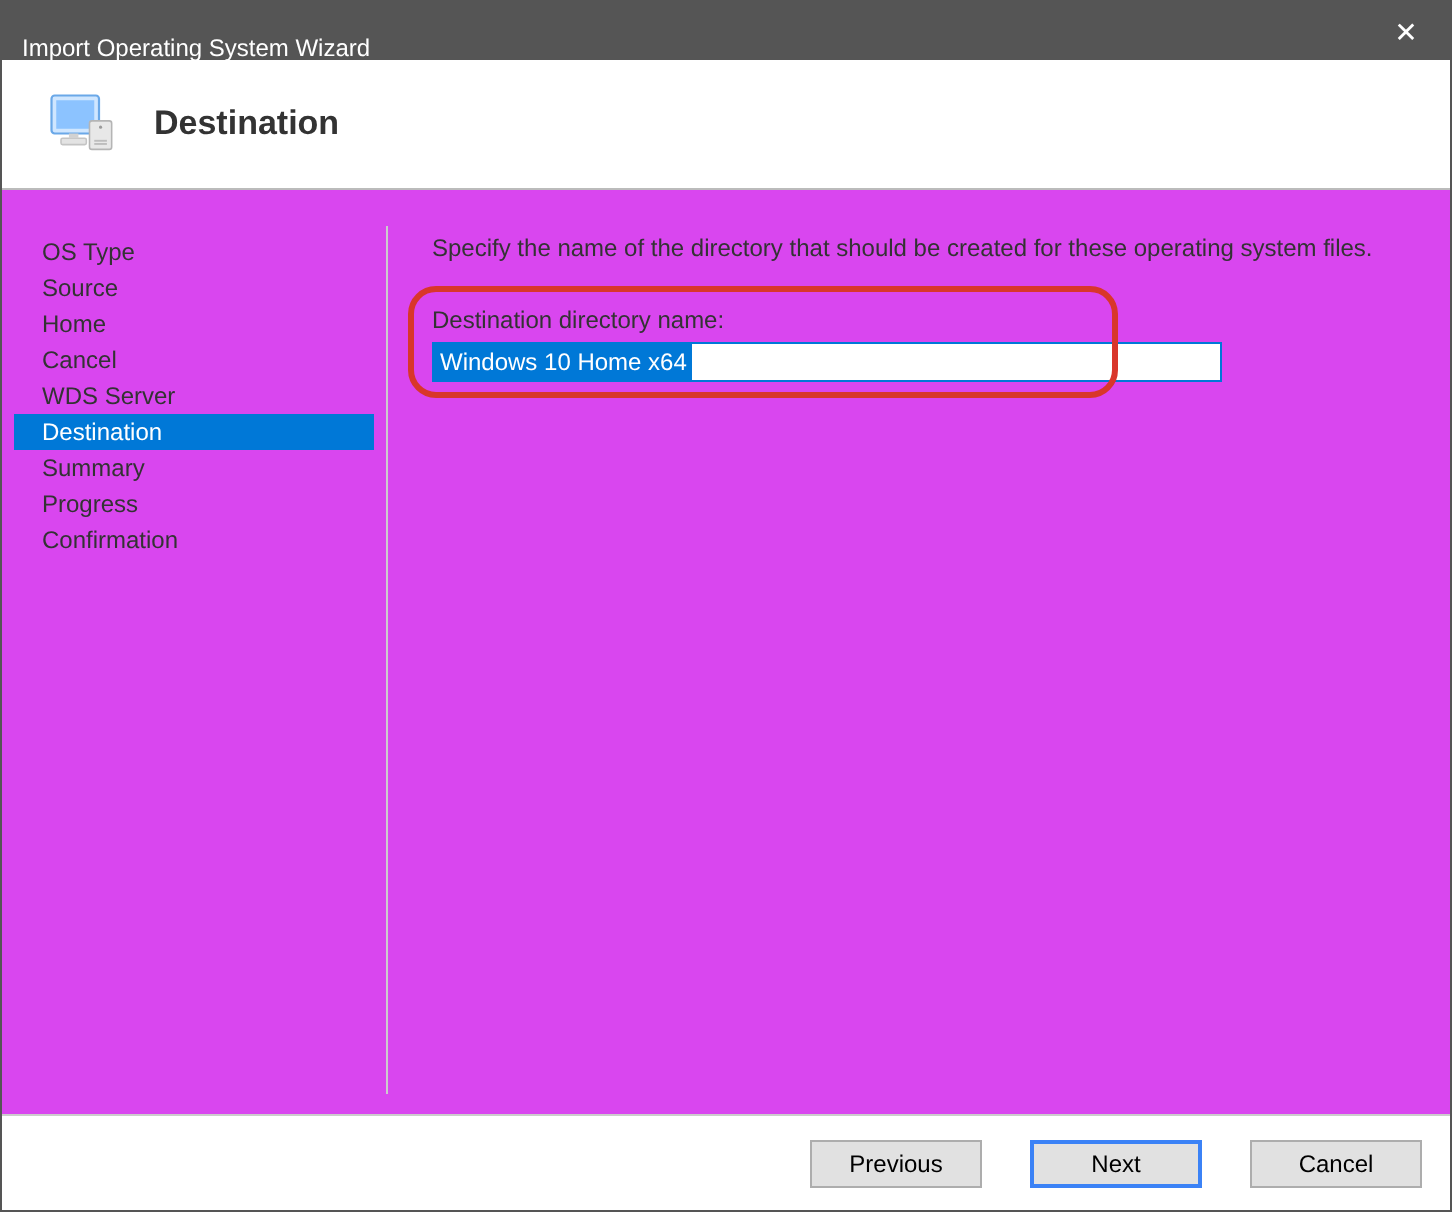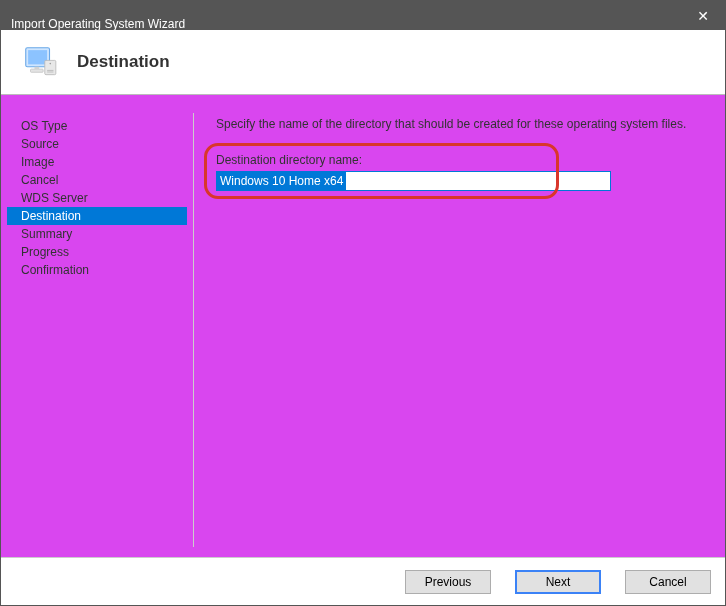--- a/index.html
+++ b/index.html
@@ -157,21 +157,21 @@
       <rect x="17" y="30" width="6" height="3" fill="#d2d2d2"></rect>
     </svg>
   </div>
   <div class="page-heading">Destination</div>
 </div>
 
 <div class="body-area">
   <div class="sidebar" id="sidebar">
       <div class="sidebar-item">OS Type</div>
       <div class="sidebar-item">Source</div>
-      <div class="sidebar-item">Image</div>
+      <div class="sidebar-item">Home</div>
       <div class="sidebar-item">Cancel</div>
       <div class="sidebar-item">WDS Server</div>
       <div class="sidebar-item selected">Destination</div>
       <div class="sidebar-item">Summary</div>
       <div class="sidebar-item">Progress</div>
       <div class="sidebar-item">Confirmation</div>
     </div>
   <div class="divider-v"></div>
   <div class="content">
     <div class="instruction">Specify the name of the directory that should be created for these operating system files.</div>

